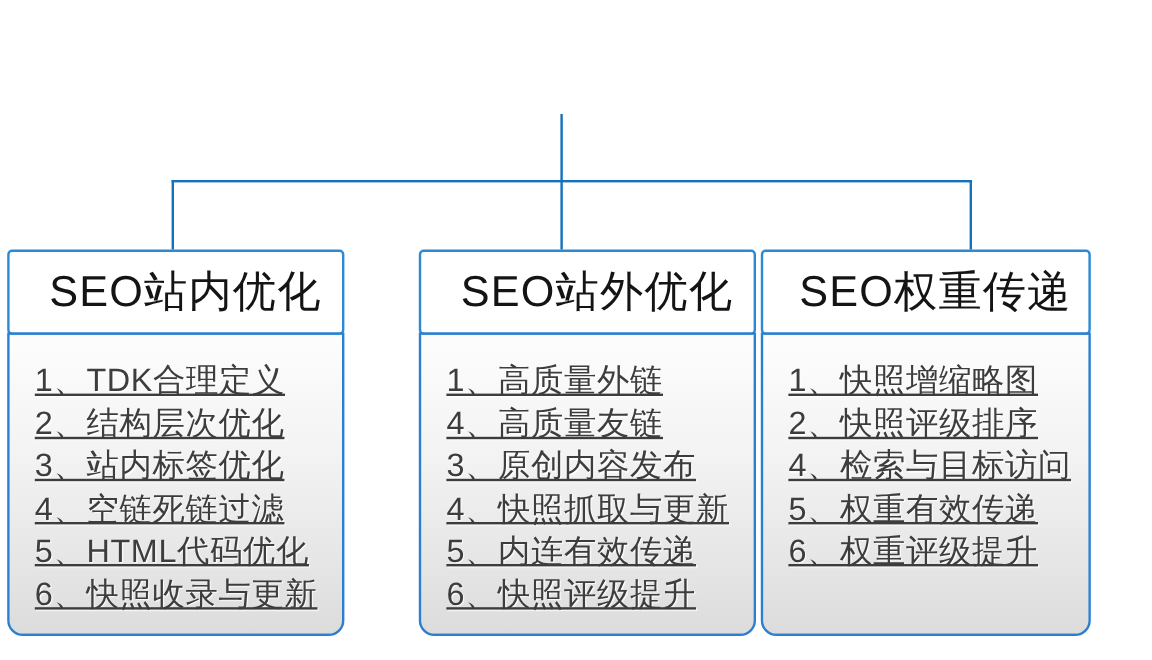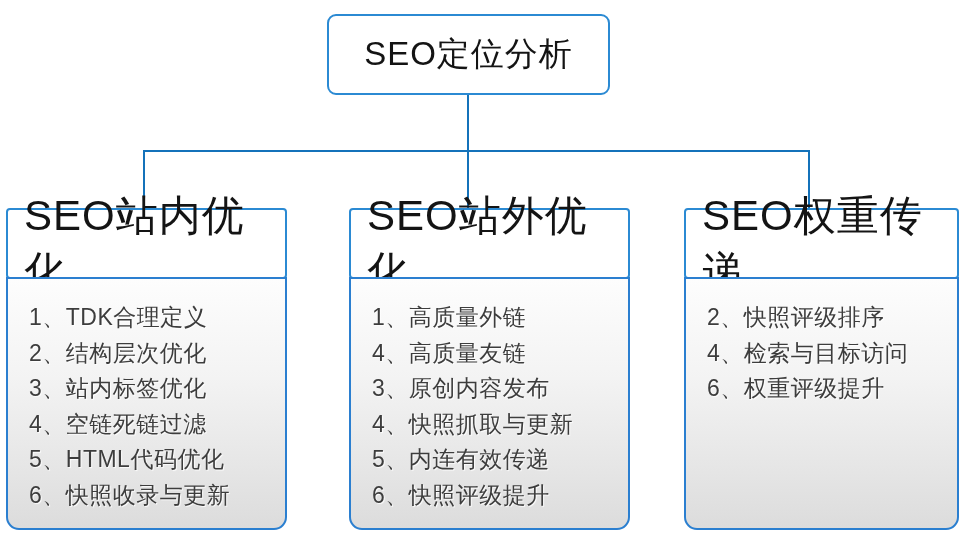--- a/index.html
+++ b/index.html
@@ -33,68 +33,66 @@
     left: 327px;
     top: 14px;
     width: 283px;
     height: 81px;
     border-radius: 9px;
     font-size: 33px;
     letter-spacing: 1px;
   }
   .header-box {
     border-radius: 4px;
-    font-size: 42px;
+    font-size: 36px;
     letter-spacing: 1px;
     height: 71px;
     width: 100%;
     position: relative;
     padding-left: 16px;
   }
   .col {
     position: absolute;
     top: 208px;
   }
   .col-0 { left: 6px;   width: 281px; }
   .col-1 { left: 349px; width: 281px; }
-  .col-2 { left: 684px; width: 275px; }
+  .col-2 { left: 634px; width: 275px; }
   .list-box {
     position: relative;
     margin-top: -2px;
     width: 100%;
     height: 253px;
     box-sizing: border-box;
     border: 2px solid #2b7fd0;
     border-radius: 0 0 13px 13px;
     background: linear-gradient(180deg, #fdfdfd 0%, #f3f3f3 40%, #e6e6e6 75%, #dcdcdc 100%);
     padding: 21px 0 0 21px;
   }
   .list-item {
-    font-size: 23px;
+    font-size: 27px;
     line-height: 35.5px;
     color: #3d3d3d;
     text-shadow: 1px 1px 1px rgba(255,255,255,0.95);
     white-space: nowrap;
     letter-spacing: 0.5px;
+    text-decoration: underline;
   }
   
   .trunk      { left: 467px; top: 95px;  width: 2px;   height: 56px; }
   .rail       { left: 143px; top: 150px; width: 667px; height: 2px;  }
   .drop-left  { left: 143px; top: 150px; width: 2px;   height: 58px; }
   .drop-mid   { left: 467px; top: 150px; width: 2px;   height: 58px; }
   .drop-right { left: 808px; top: 150px; width: 2px;   height: 58px; }
 </style>
 </head>
 <body>
 
 <div class="canvas">
 
-  <div class="box root-box">
-    <span>SEO定位分析</span>
-  </div>
 
   <div class="line trunk"></div>
   <div class="line rail"></div>
   <div class="line drop-left"></div>
   <div class="line drop-mid"></div>
   <div class="line drop-right"></div>
 
   <div class="col col-0">
     <div class="box header-box">
       <span>SEO站内优化</span>
@@ -121,19 +119,21 @@
       <div class="list-item">5、内连有效传递</div>
       <div class="list-item">6、快照评级提升</div>
     </div>
   </div>
 
   <div class="col col-2">
     <div class="box header-box">
       <span>SEO权重传递</span>
     </div>
     <div class="list-box">
+      <div class="list-item">1、快照增缩略图</div>
       <div class="list-item">2、快照评级排序</div>
       <div class="list-item">4、检索与目标访问</div>
+      <div class="list-item">5、权重有效传递</div>
       <div class="list-item">6、权重评级提升</div>
     </div>
   </div>
 
 </div>
 
 </body></html>

